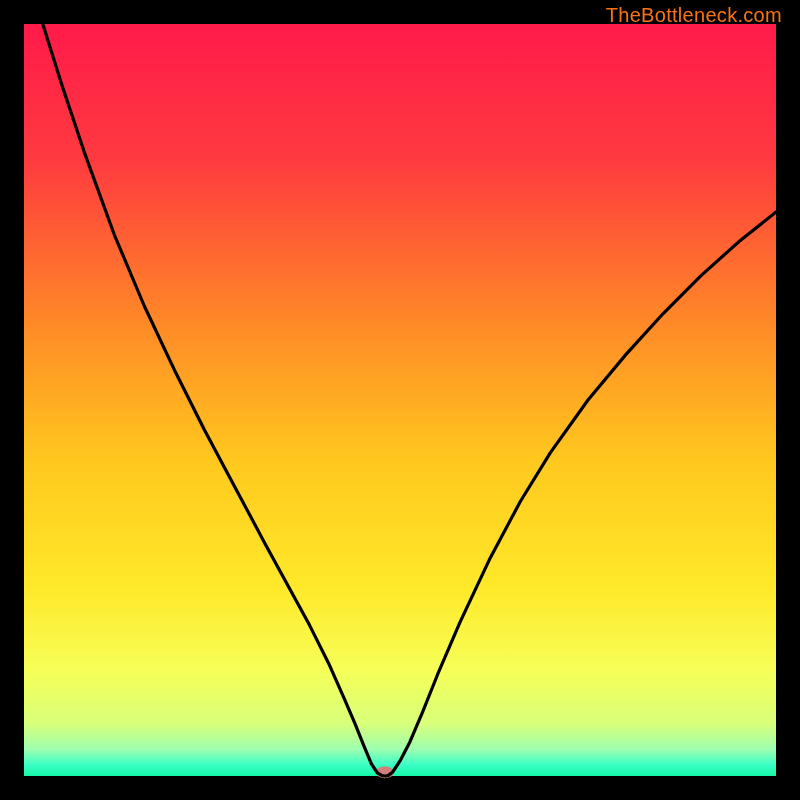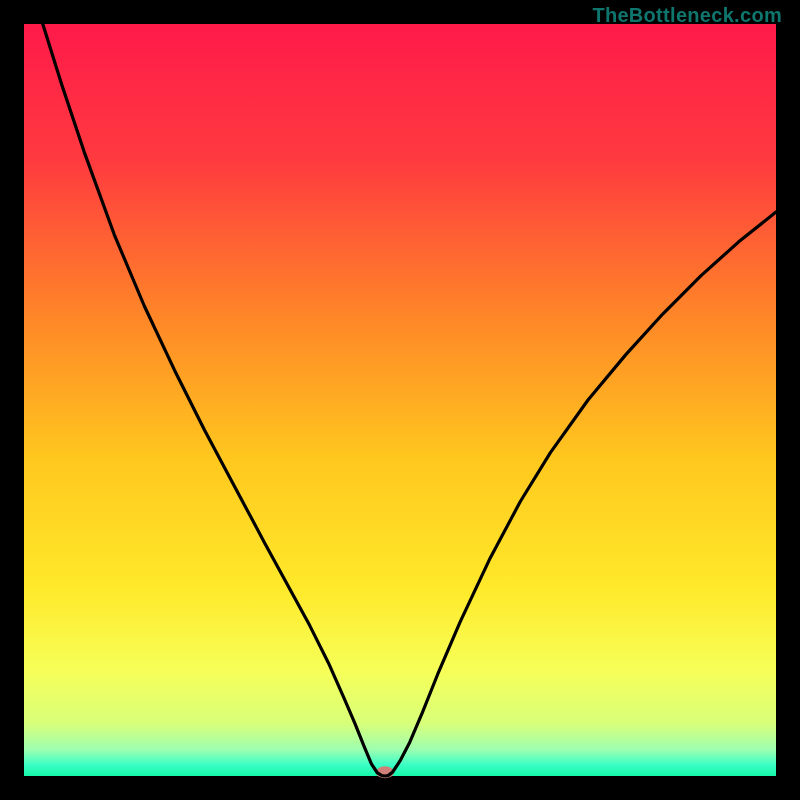--- a/index.html
+++ b/index.html
@@ -14,23 +14,23 @@
   .frame {
     position: relative;
     width: 800px;
     height: 800px;
     background: #000;
   }
   .watermark {
     position: absolute;
     top: 4px;
     right: 18px;
-    color: #0f766e;
+    color: #f97316;
     font-size: 20px;
-    font-weight: 700;
+    font-weight: 400;
     letter-spacing: 0.3px;
     z-index: 5;
   }
   svg {
     display: block;
   }
 </style>
 </head>
 <body>
 

